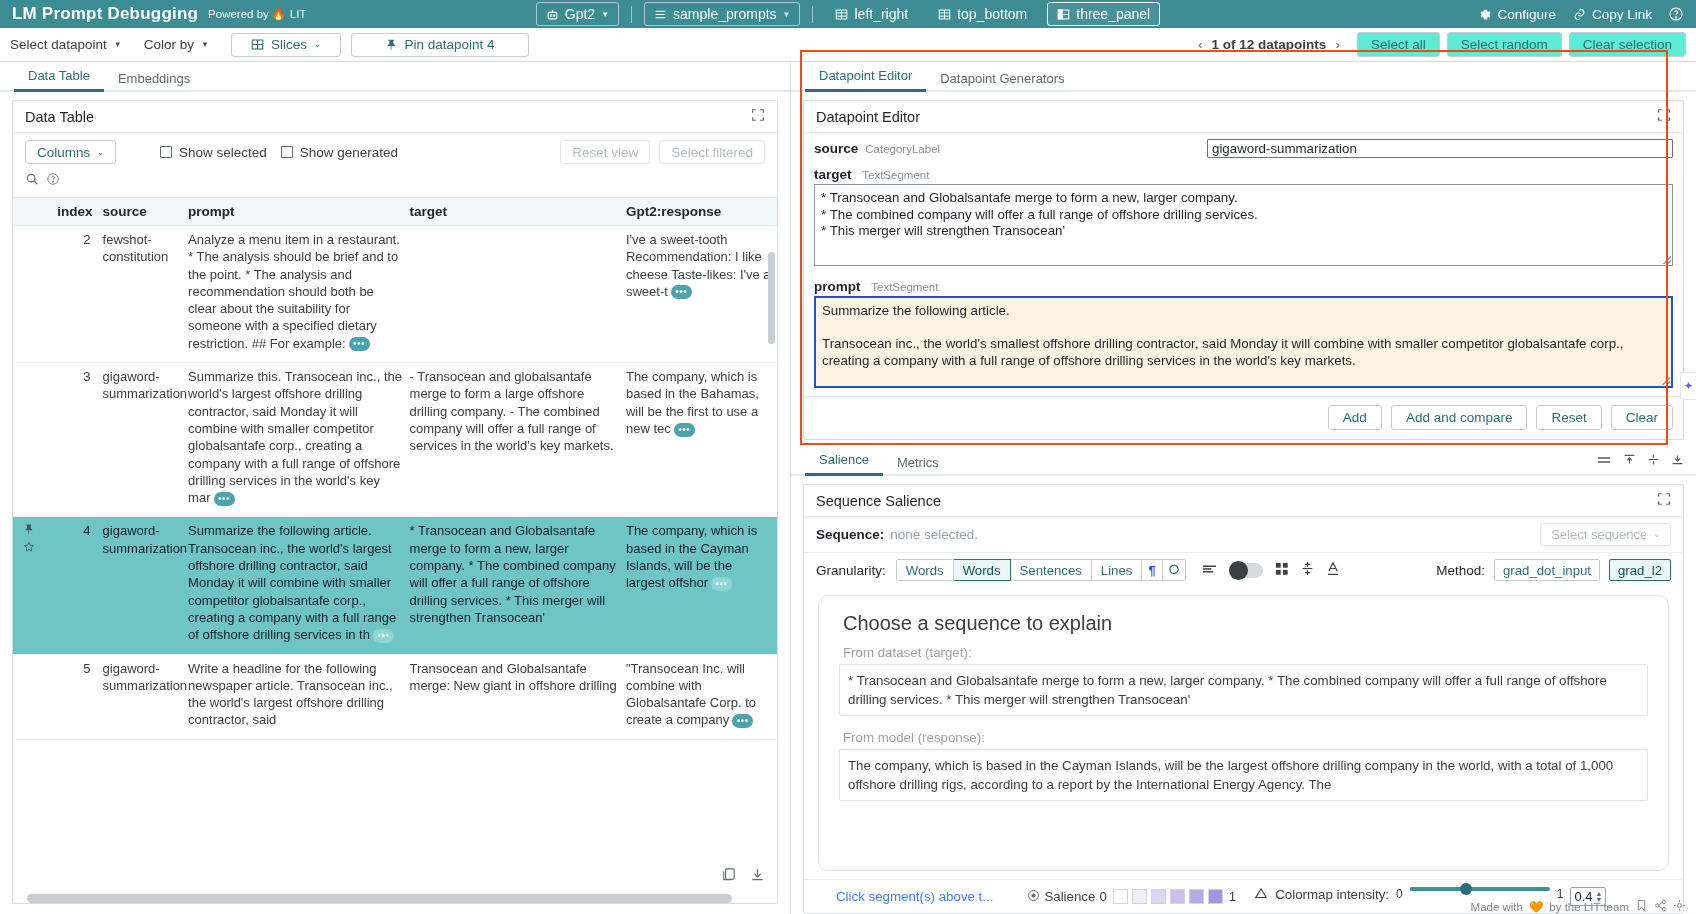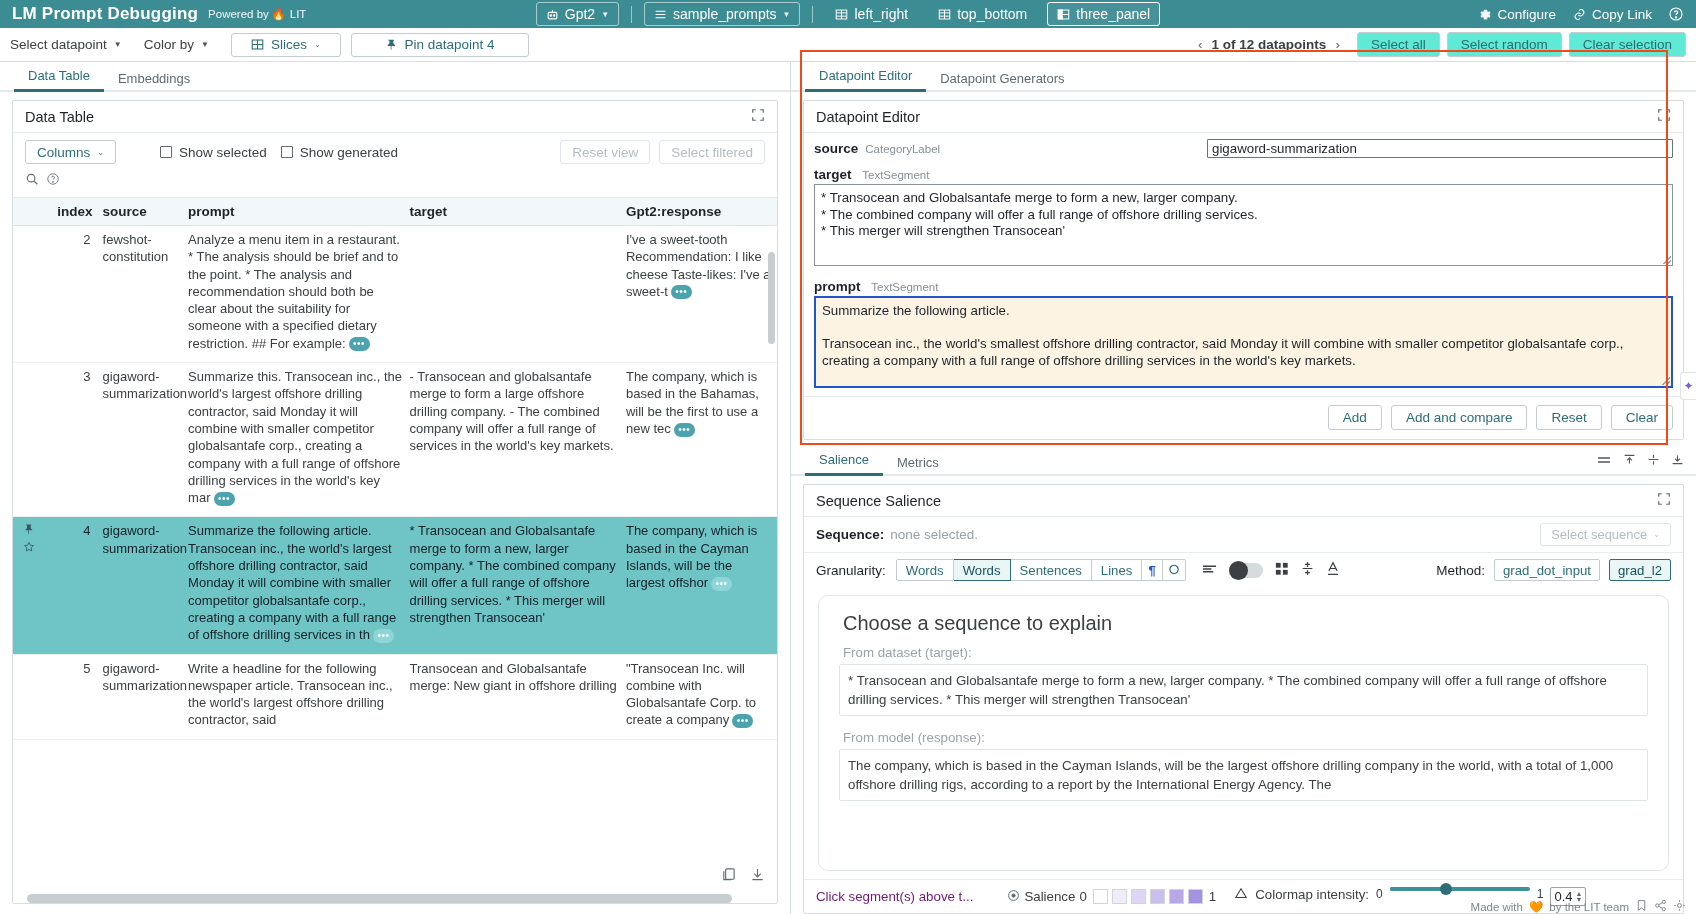--- a/index.html
+++ b/index.html
@@ -257,21 +257,21 @@
   .choose-box {
     border: 1px solid #dfe4e7; border-radius: 2px; padding: 6px 8px; font-size: 13.3px;
     color: #3c4043; line-height: 19px; margin-bottom: 14px; background: #fff;
   }
 
   .footer-bar {
     height: 34px; flex: 0 0 34px; display: flex; align-items: center;
     padding: 0 12px; gap: 10px; font-size: 13.3px; color: #9aa3a9;
     border-top: 1px solid #e7ecee;
   }
-  .foot-input { color: #701a75; }
+  .foot-input { color: #3b82f6; margin-left: 20px; }
   .sal-legend { display: flex; align-items: center; gap: 4px; }
   .sw { width: 15px; height: 15px; border: 1px solid #cfd6da; }
   .cmap-slider { display: flex; gap: 7px; margin-left: 8px; color:#3c4043;}
   .track { width: 140px; height: 4px; background: #3d8f99; border-radius: 3px; position: relative; }
   .track .fill { position:absolute; left:0; top:0; height:4px; width: 55px; background:#3d8f99; border-radius:3px;}
   .knob { position: absolute; left: 50px; top: -4px; width: 12px; height: 12px; border-radius: 50%; background: #2c6d77; }
   .num-box { border: 1px solid #9aa3a9; border-radius: 2px; height: 19px; padding: 0 3px; display: flex; align-items: center; color: #1f2329; font-size: 13px; }
   .spinner { display:flex; flex-direction: column; line-height: 6px; font-size: 7px; margin-left: 3px; color:#5f6b70;}
 
   .made-with {

